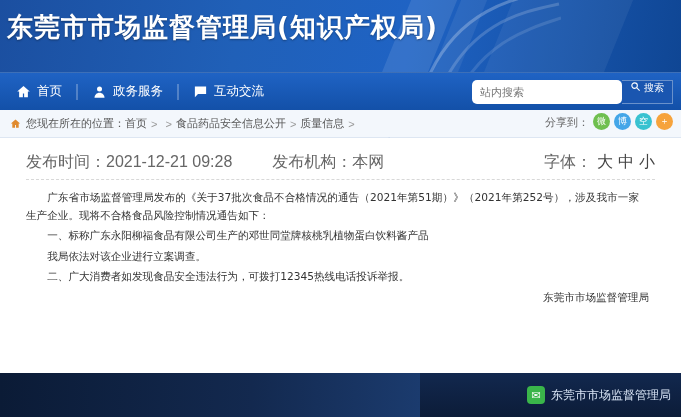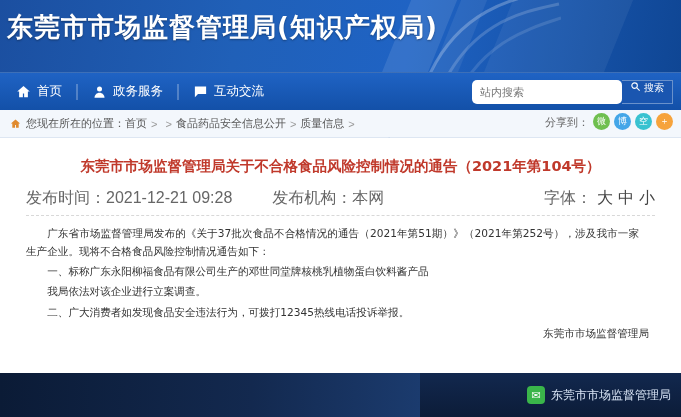--- a/index.html
+++ b/index.html
@@ -256,21 +256,20 @@
     <span>分享到：</span>
     <span class="sbtn green">微</span>
     <span class="sbtn blue">博</span>
     <span class="sbtn cyan">空</span>
     <span class="sbtn orange">＋</span>
   </div>
 </div>
 
 <div class="content">
 
-  <div class="art-title">东莞市市场监督管理局关于不合格食品风险控制情况的通告（2021年第104号）</div>
 
   <div class="meta">
     <span>
       <span>发布时间：</span><span>2021-12-21 09:28</span>
     </span>
     <span>
       <span>发布机构：</span><span>本网</span>
     </span>
     <span class="spacer"></span>
     <span class="fontsize">

